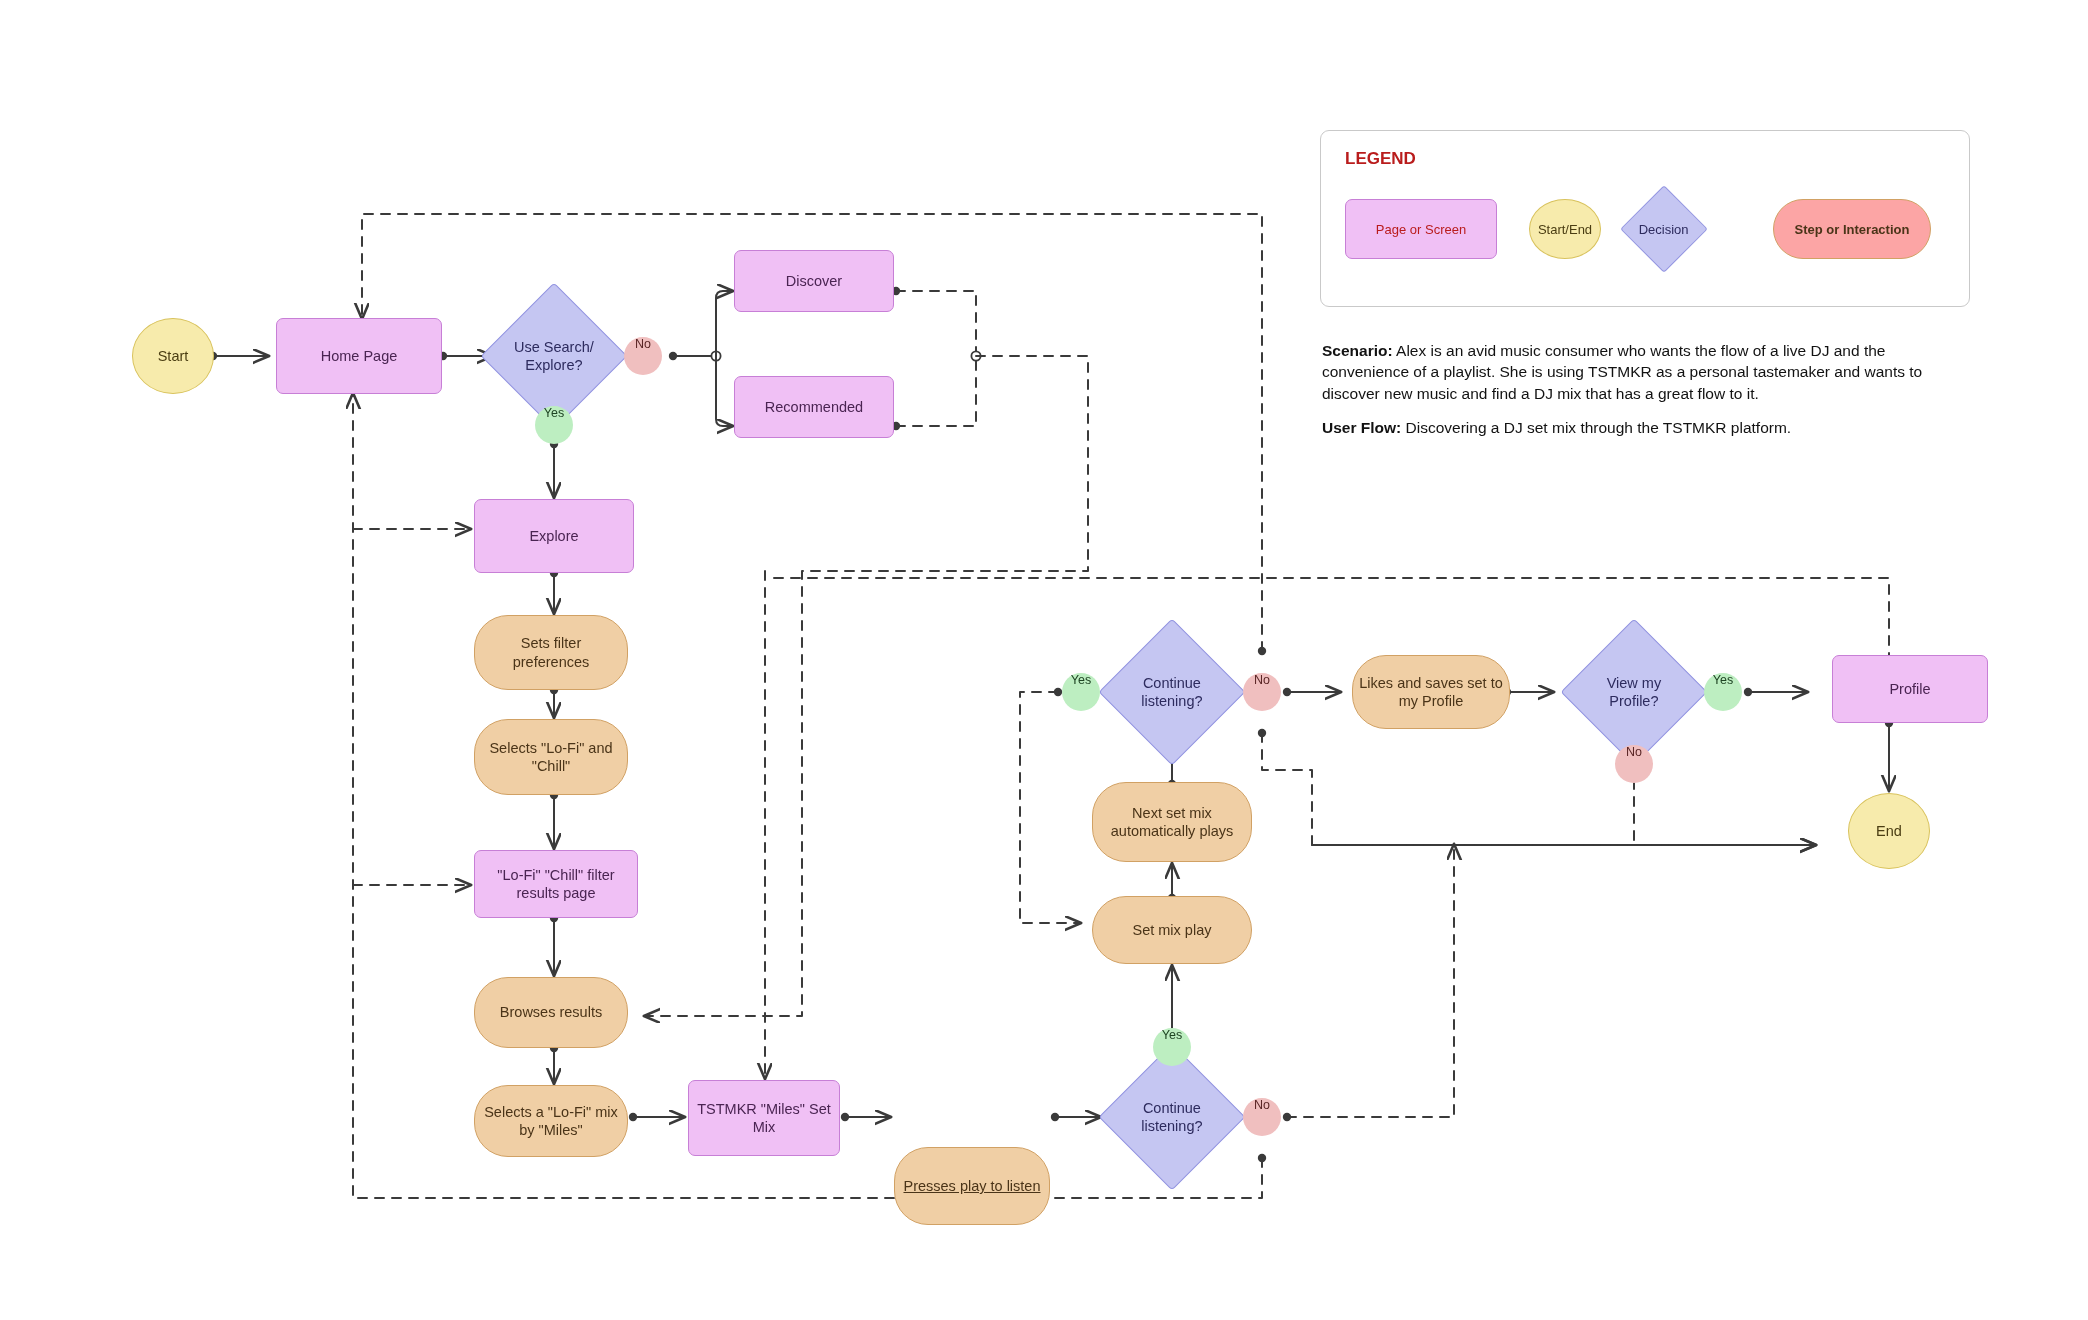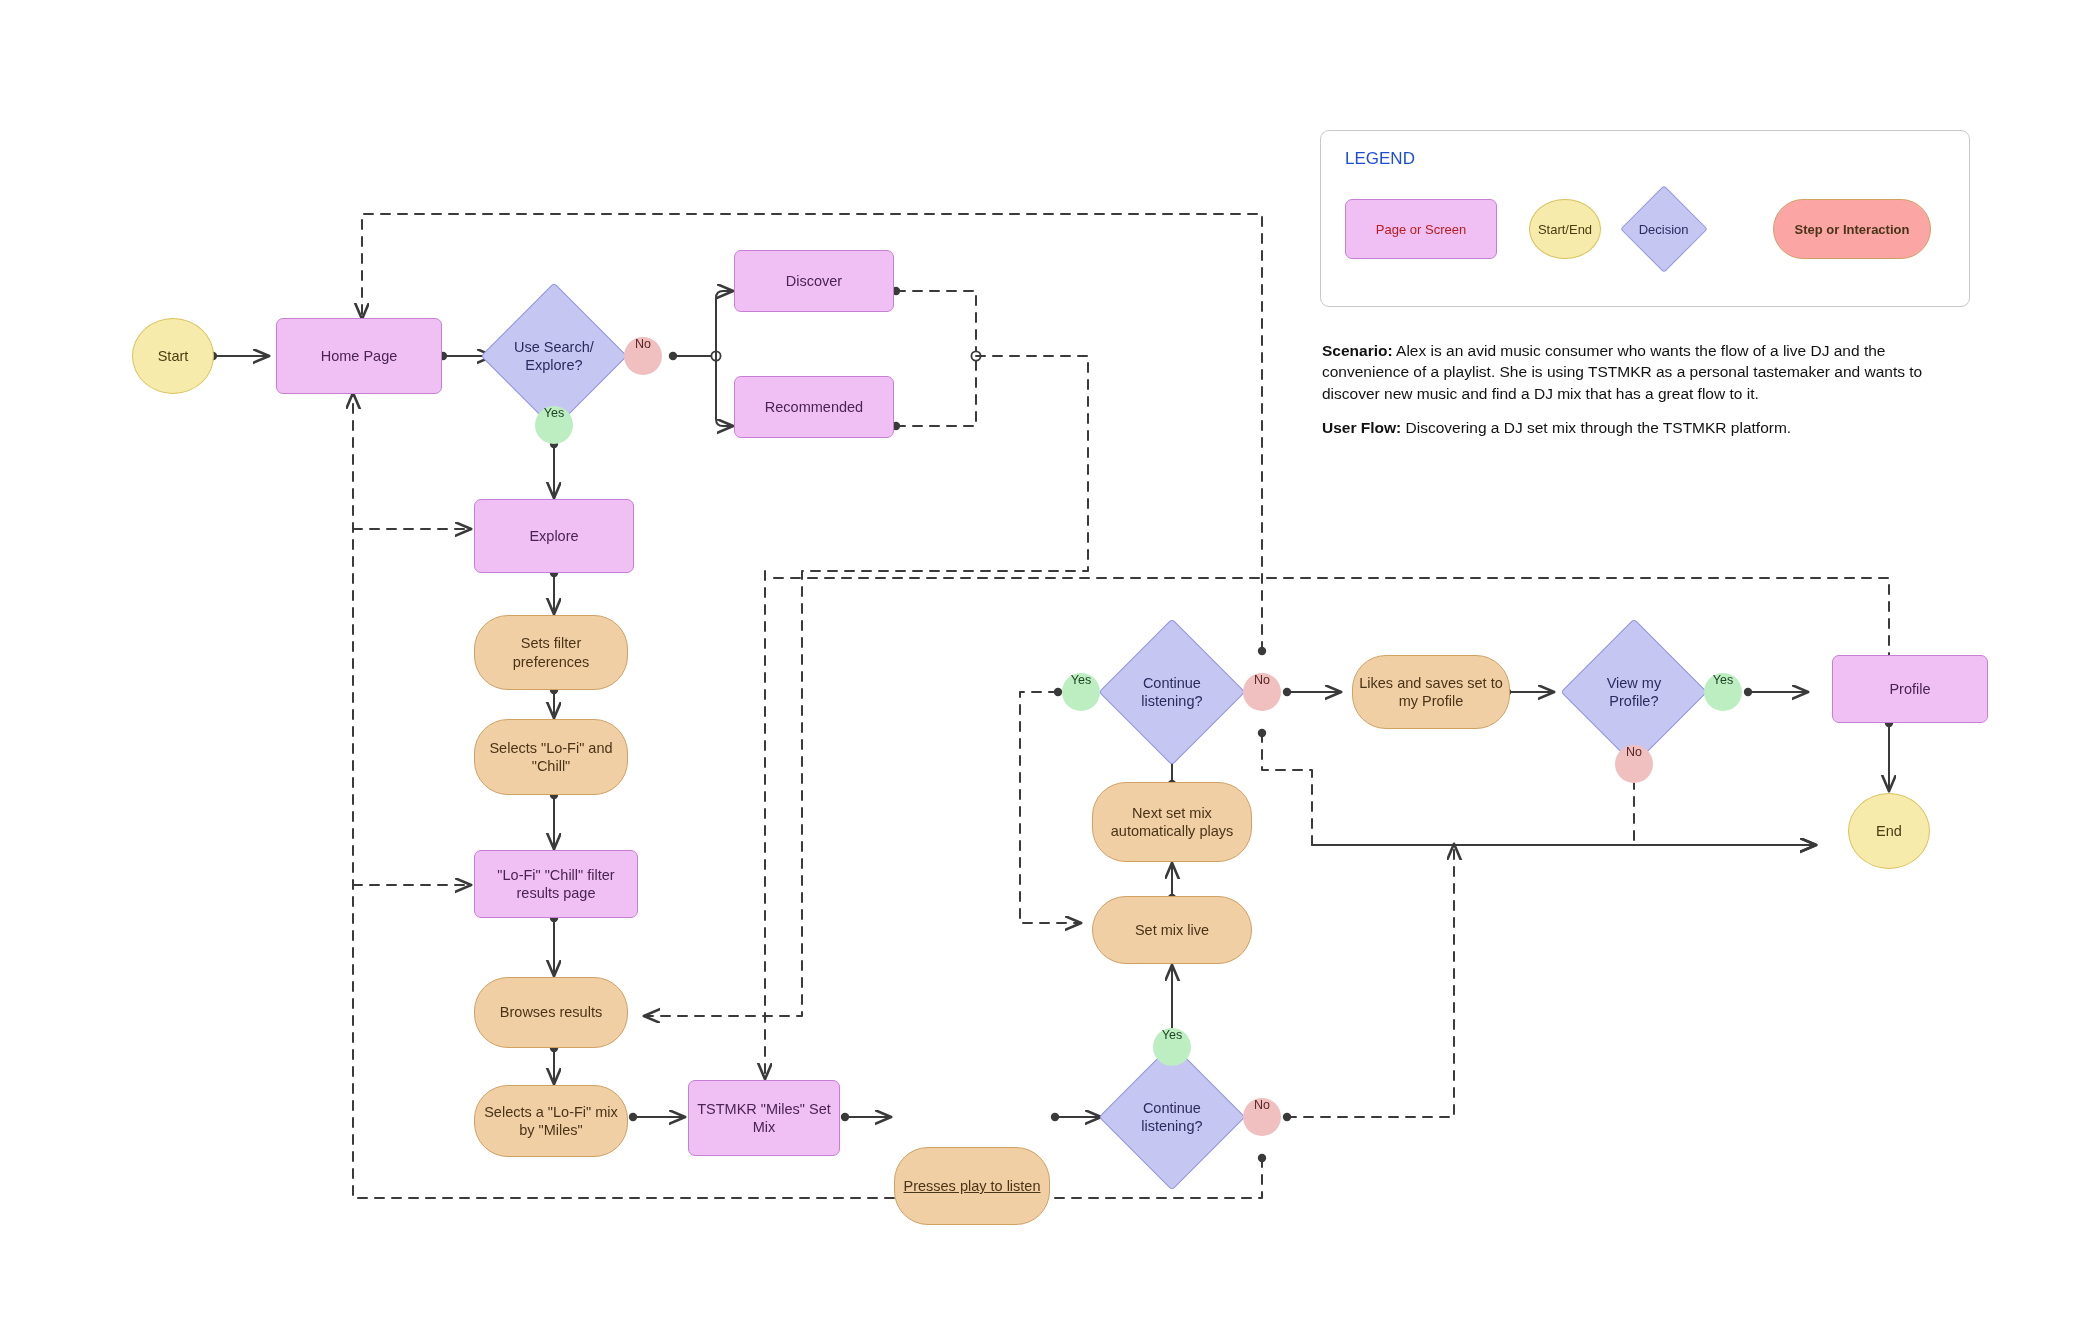--- a/index.html
+++ b/index.html
@@ -28,21 +28,21 @@
 
   
   .pill{position:absolute;display:flex;align-items:flex-start;justify-content:center;
         border-radius:50%;font-size:12.5px;box-sizing:border-box;}
   .pill-yes{background:#bdeec1;color:#1e4423;}
   .pill-no{background:#f0bfbf;color:#5a2626;}
 
   
   #legend{position:absolute;left:1320px;top:130px;width:648px;height:175px;
           border:1.4px solid #c9c9c9;border-radius:9px;background:#fff;}
-  #legend .lg-title{position:absolute;left:24px;top:18px;font-size:17px;color:#1d4ed8;}
+  #legend .lg-title{position:absolute;left:24px;top:18px;font-size:17px;color:#b91c1c;font-weight:bold;}
   .lg-item{position:absolute;top:68px;height:60px;display:flex;align-items:center;
            justify-content:center;text-align:center;font-size:13px;box-sizing:border-box;}
   .lg-page{left:24px;width:152px;background:#f0c0f5;border:1.6px solid #c77fd6;
            border-radius:7px;color:#b91c1c;}
   .lg-term{left:208px;width:72px;background:#f7ebac;border:1.6px solid #d8c25c;
            border-radius:50%;color:#4a3d12;}
   .lg-dec{left:312px;width:62px;height:62px;top:67px;background:#c5c6f2;
           border:1.6px solid #9193e0;transform:rotate(45deg);border-radius:3px;}
   .lg-dec span{transform:rotate(-45deg);display:block;width:90px;color:#2d2b5e;font-size:13px;}
   .lg-step{left:452px;width:158px;background:#fca5a5;border:1.6px solid #d1a164;
@@ -233,21 +233,21 @@
   </div>
 
   <div class="pill pill-yes" style="left:1153px;top:1028px;width:38px;height:38px;">
     <span>Yes</span>
   </div>
   <div class="pill pill-no" style="left:1243px;top:1098px;width:38px;height:38px;">
     <span>No</span>
   </div>
 
   <div class="node n-step" style="left:1092px;top:896px;width:160px;height:68px;">
-    <span>Set mix live</span>
+    <span>Set mix play</span>
   </div>
 
   <div class="node n-step" style="left:1092px;top:782px;width:160px;height:80px;">
     <span>Next set mix automatically plays</span>
   </div>
 
   <div class="node n-dec" style="left:1120px;top:640px;width:104px;height:104px;">
     <span>Continue listening?</span>
   </div>
 

